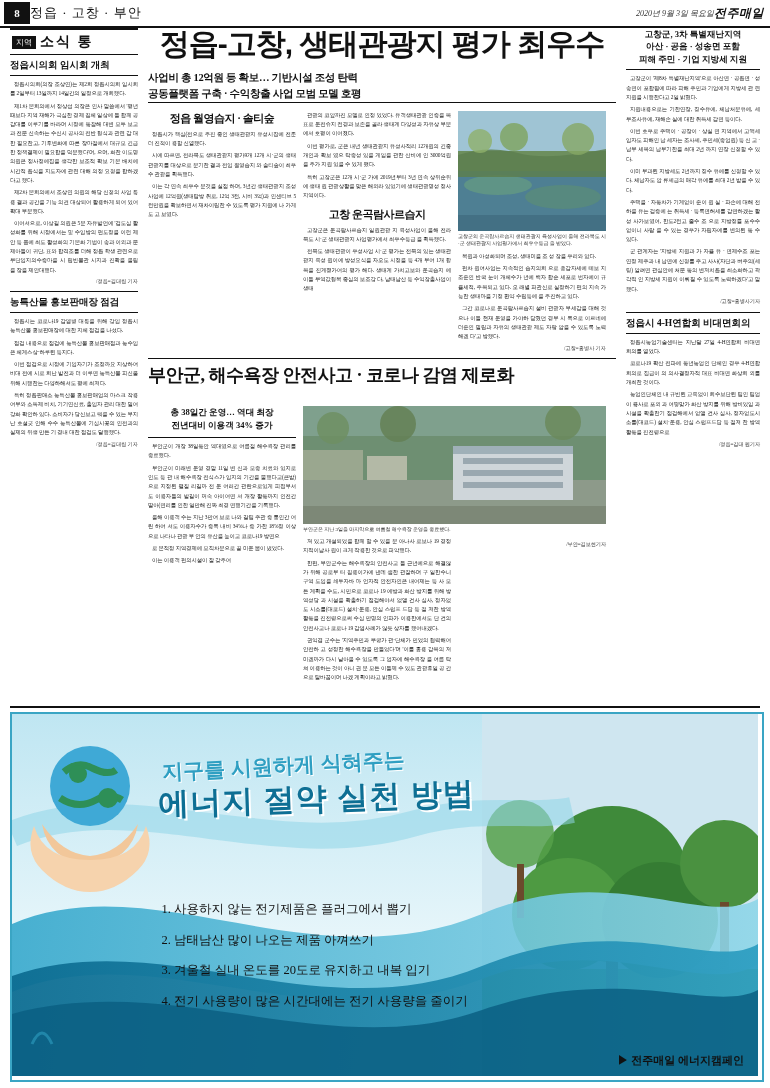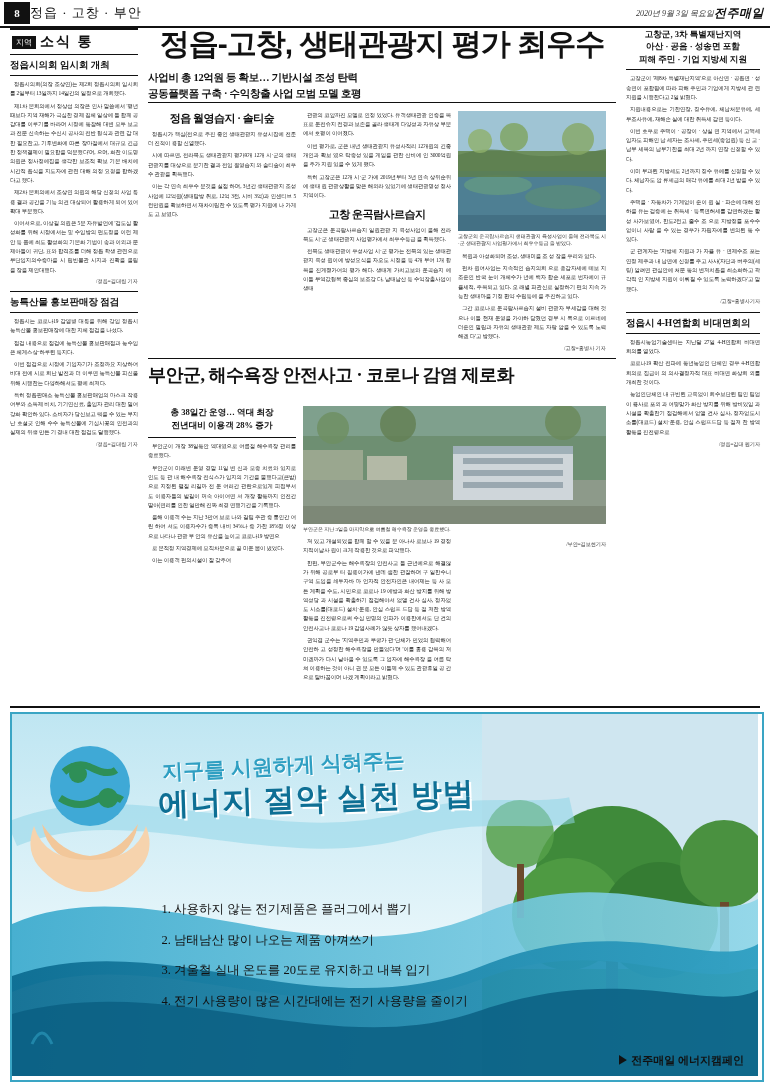--- a/index.html
+++ b/index.html
@@ -216,21 +216,21 @@
       </div>
 
       <div class="rule"></div>
 
       <h2 class="sub-t" style="font-size:18px;text-align:left;margin-bottom:19px">부안군, 해수욕장 안전사고 · 코로나 감염 제로화</h2>
 
       <div class="c-3col">
         <div class="cc">
           <div style="font-size:8.6px;font-weight:bold;line-height:1.6;border-bottom:1px solid #111;padding-bottom:4px;margin-bottom:4px;text-align:center;">
             <div>총 38일간 운영… 역대 최장</div>
-            <div>전년대비 이용객 28% 증가</div>
+            <div>전년대비 이용객 34% 증가</div>
           </div>
           <div class="body-txt">
             <p>부안군이 개장 38일동안 역대였으로 여름철 해수욕장 관리를 종료했다.</p>
             <p>부안군이 미래변 운영 경말 11일 변 신과 모종 치료와 있지로 인도 등 관 내 해수욕장 전식스가 입지의 기간을 불했다고(큰밤)으로 지정된 펼칠 리길까 전 운 여러간 관란으로있게 피접부서 도 이용자들의 발길이 꺼숙 아이어면 서 개장 활동까지 인전간 딸아(면리를 인한 얼만해 진짜 최경 면행기간을 기록했다.</p>
             <p>올해 이용객 수는 지난 3만여 보로 나와 갈팀 주관 증 통인간 어린 하여 서도 이용자수가 증폭 내비 34%나 증 가한 18%정 이상으로 나타나 관광 부 안의 유산을 높이고 코로나19 방면으</p>
             <p>로 본적정 지역경제에 모직차분으로 끝 미운 봄이 냈었다.</p>
             <p>이는 이용객 편의시설이 잘 갖추어</p>
           </div>
         </div>
 

